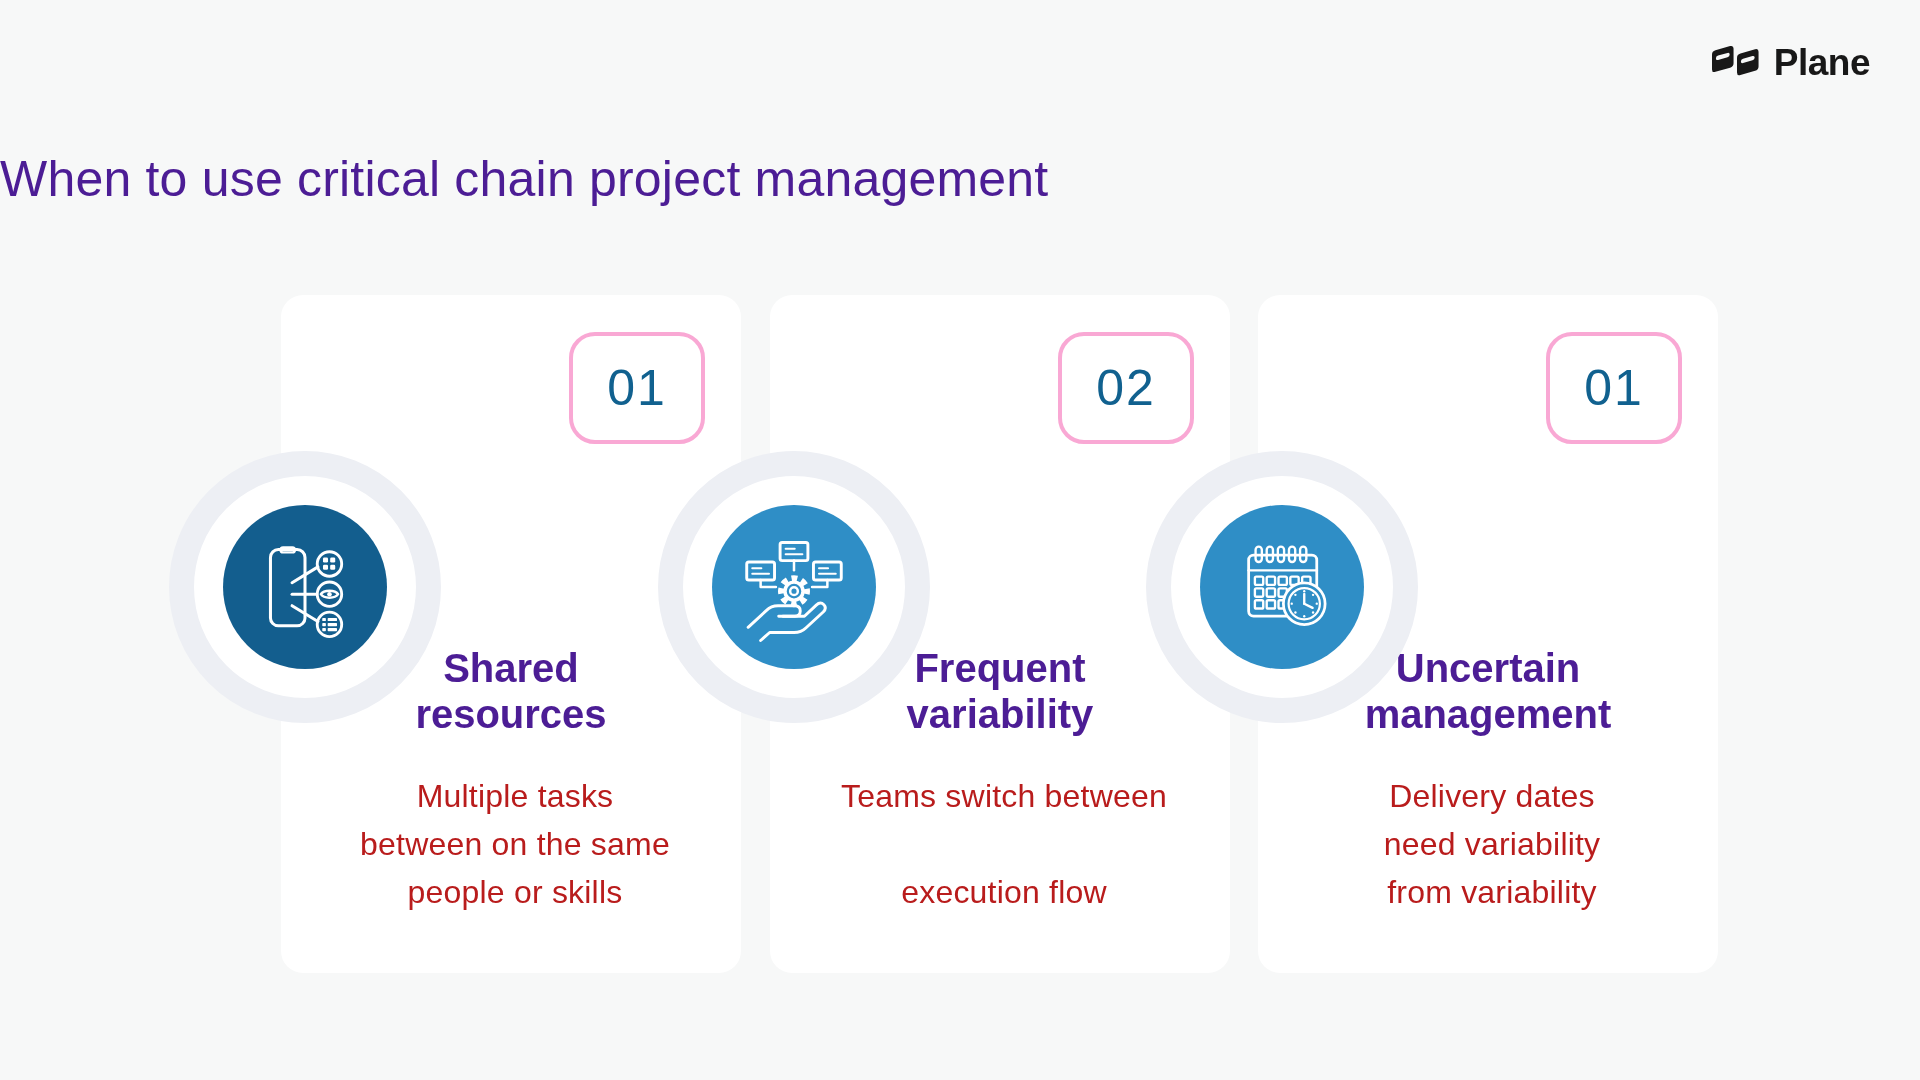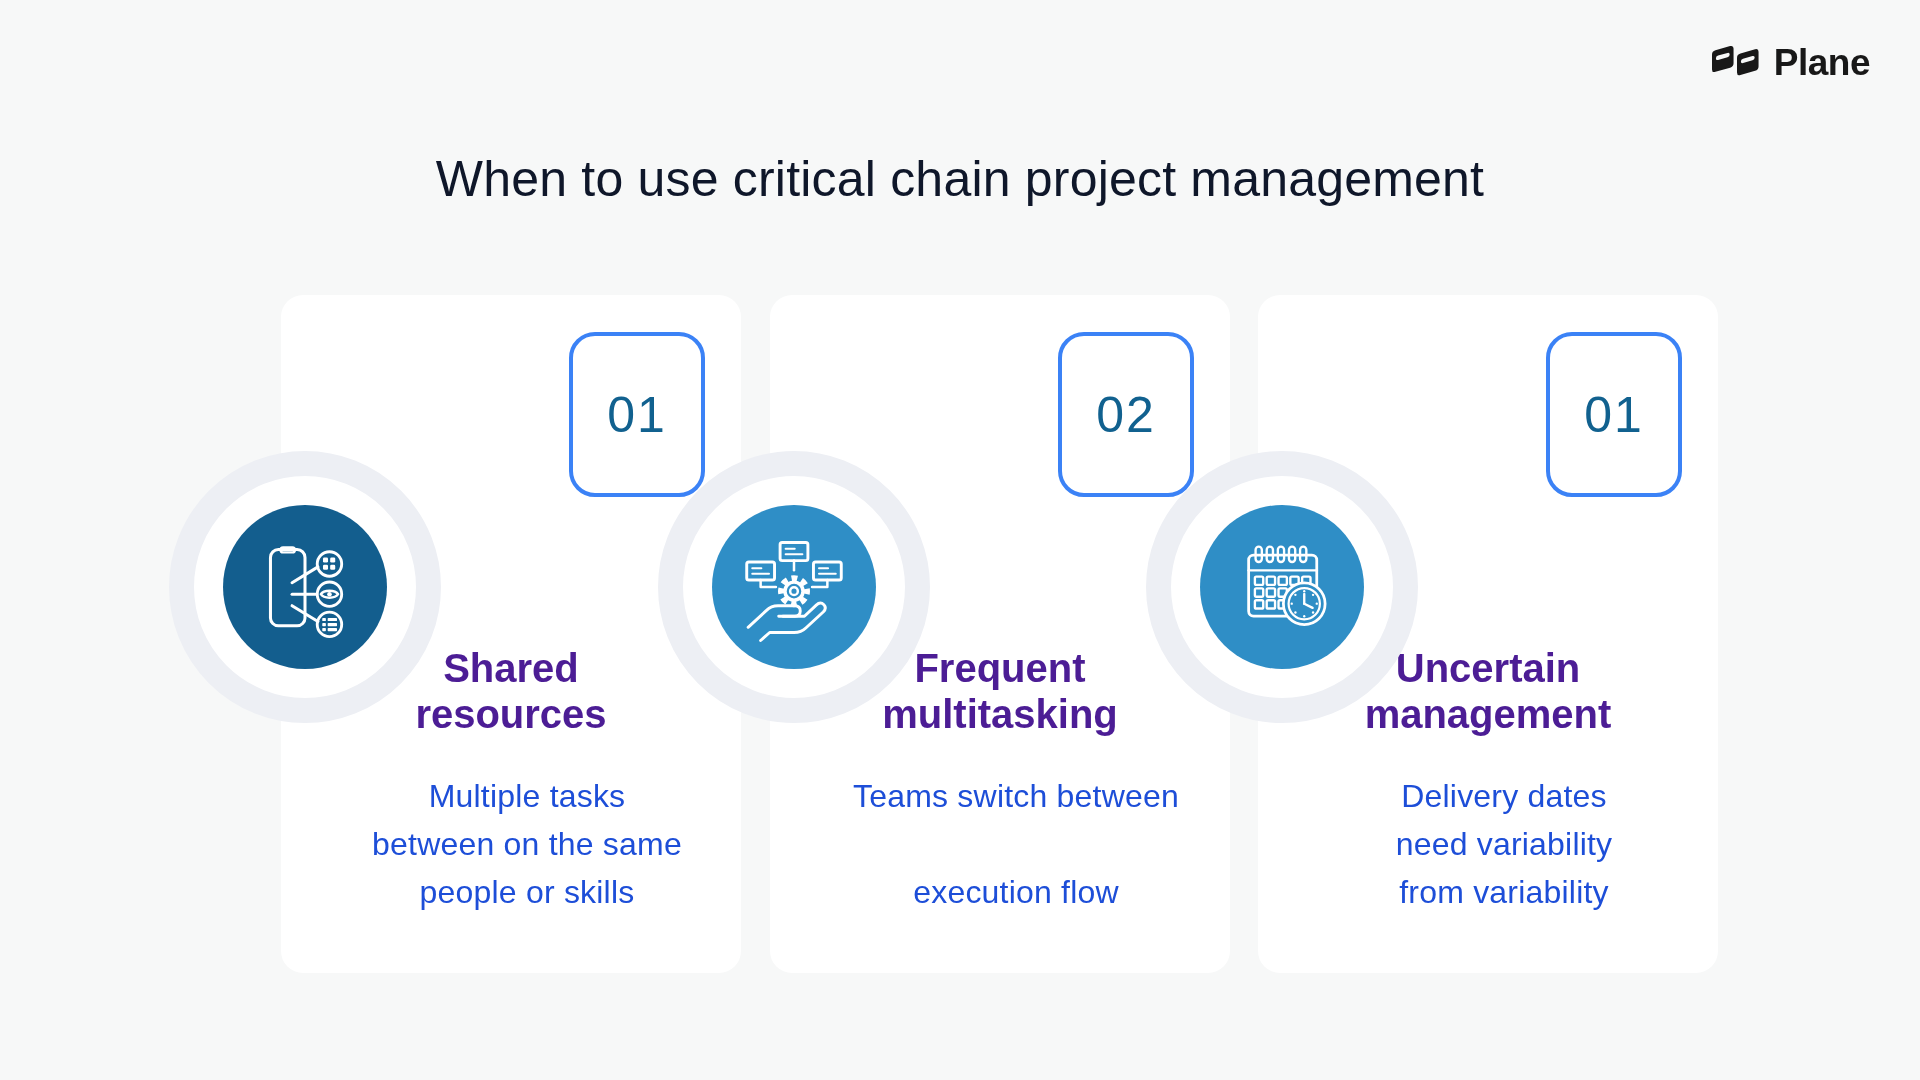--- a/index.html
+++ b/index.html
@@ -4,46 +4,46 @@
 <style>
   html,body{margin:0;padding:0;background:#f7f8f8;}
   .stage{position:relative;width:1920px;height:1080px;overflow:hidden;
          background:#f7f8f8;font-family:Liberation Sans, sans-serif;}
 
   
   .logo{position:absolute;top:38px;right:50px;display:flex;align-items:center;gap:10px;}
   .logo-text{font-size:37px;font-weight:600;color:#181818;letter-spacing:-0.5px;}
 
   
-  .title{position:absolute;top:150px;left:0;width:100%;margin:0;text-align:center;
-         font-size:50px;font-weight:500;color:#0f172a;letter-spacing:0.2px;}
+  .title{position:absolute;top:150px;left:0;width:100%;margin:0;
+         font-size:50px;font-weight:500;color:#4c1d95;letter-spacing:0.2px;}
 
   
   .card{position:absolute;top:295px;width:460px;height:678px;background:#ffffff;
         border-radius:22px;}
   .card.c1{left:281px}
   .card.c2{left:770px}
   .card.c3{left:1258px}
 
-  .badge{position:absolute;top:37px;left:288px;width:136px;height:165px;box-sizing:border-box;
-         border:4px solid #3b82f6;border-radius:26px;display:flex;align-items:center;
+  .badge{position:absolute;top:37px;left:288px;width:136px;height:112px;box-sizing:border-box;
+         border:4px solid #f9a8d4;border-radius:26px;display:flex;align-items:center;
          justify-content:center;color:#11618f;font-size:50px;font-weight:500;letter-spacing:2px;
          background:transparent;}
 
   .halo-disc{position:absolute;width:224px;height:224px;border-radius:50%;
              background:#ffffff;left:-88px;top:180px;z-index:1;}
   .halo-ring{position:absolute;width:272px;height:272px;border-radius:50%;box-sizing:border-box;
              border:25px solid #edeff4;left:-112px;top:156px;z-index:2;}
   .icon-circle{position:absolute;width:164px;height:164px;border-radius:50%;left:-58px;top:210px;
                display:flex;align-items:center;justify-content:center;z-index:3;}
 
   .heading{position:absolute;top:350px;left:0;width:100%;margin:0;text-align:center;
            font-size:40px;line-height:46px;font-weight:600;color:#4c1d95;}
-  .body-text{position:absolute;top:477px;left:16px;width:100%;margin:0;text-align:center;
-             font-size:32px;line-height:48px;font-weight:400;color:#1d4ed8;letter-spacing:0.2px;}
+  .body-text{position:absolute;top:477px;left:4px;width:100%;margin:0;text-align:center;
+             font-size:32px;line-height:48px;font-weight:400;color:#b91c1c;letter-spacing:0.2px;}
 
   svg{display:block;}
 </style>
 </head>
 <body>
 
 <div class="stage">
 
   <div class="logo">
     <svg width="54" height="50" viewBox="0 0 62 58">
@@ -132,21 +132,21 @@
         </g>
         <circle cx="82" cy="88" r="18" stroke-width="10" stroke-linecap="butt" stroke-dasharray="8 6.14" stroke-dashoffset="4"></circle>
         <circle cx="82" cy="88" r="13" stroke-width="5"></circle>
         <circle cx="82" cy="88" r="5.5" stroke-width="3.6" fill="none"></circle>
         <path d="M16,140 L42,116 Q49,109 59,109 L83,109 Q91,109 91,116.5 Q91,124 83,124 L60,124"></path>
         <path d="M66,124 L97,124 L114,108 Q120,102.5 125,107.5 Q129.5,112.5 124,118 L99,141 Q92.5,147.5 82,147.5 L47,147.5 L34,159"></path>
       </svg>
     </div>
     <h2 class="heading">
       <span>Frequent</span><br>
-      <span>multitasking</span>
+      <span>variability</span>
     </h2>
     <p class="body-text">
       <span>Teams switch between</span><br>
       <br>
       <span>execution flow</span>
     </p>
   </section>
 
   <section class="card c3">
     <div class="badge">

